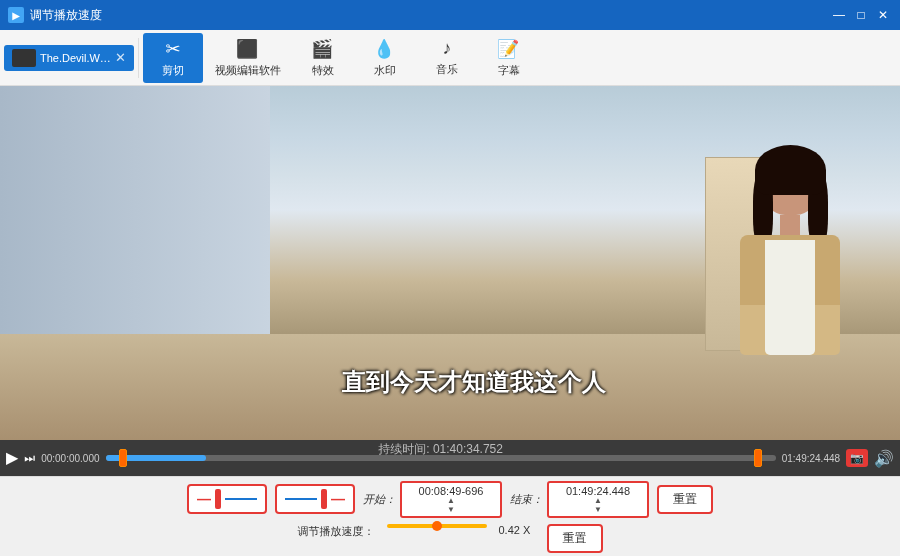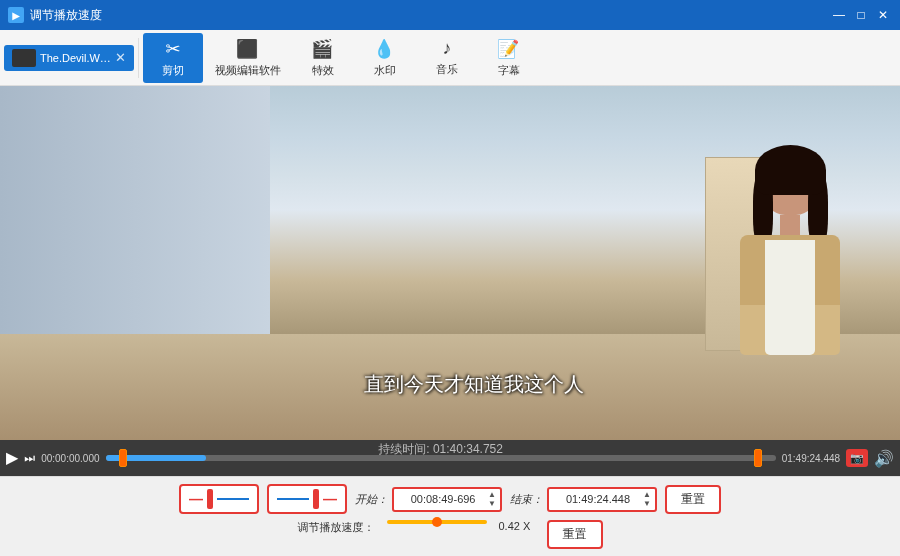--- a/index.html
+++ b/index.html
@@ -157,22 +157,22 @@
 
     
     .subtitle-overlay {
       position: absolute;
       bottom: 40px;
       left: 0; right: 0;
       text-align: center;
       color: white;
     }
     .subtitle-cn {
-      font-size: 20px;
-      font-weight: normal;
+      font-size: 24px;
+      font-weight: bold;
       text-shadow: 1px 1px 3px #000, -1px -1px 3px #000;
       margin-bottom: 2px;
       margin-left: 48px;
     }
     .subtitle-en {
       font-size: 12px;
       text-shadow: 1px 1px 2px #000;
     }
 
     
@@ -295,20 +295,21 @@
       color: #333;
       font-style: italic;
     }
     .time-input-wrap {
       display: flex;
       align-items: center;
       background: white;
       border: 2px solid #e53935;
       border-radius: 3px;
       padding: 2px 4px;
+      flex-direction: column;
     }
     .time-input {
       font-size: 11px;
       color: #333;
       border: none;
       outline: none;
       width: 90px;
       text-align: center;
     }
     .time-spinners {

